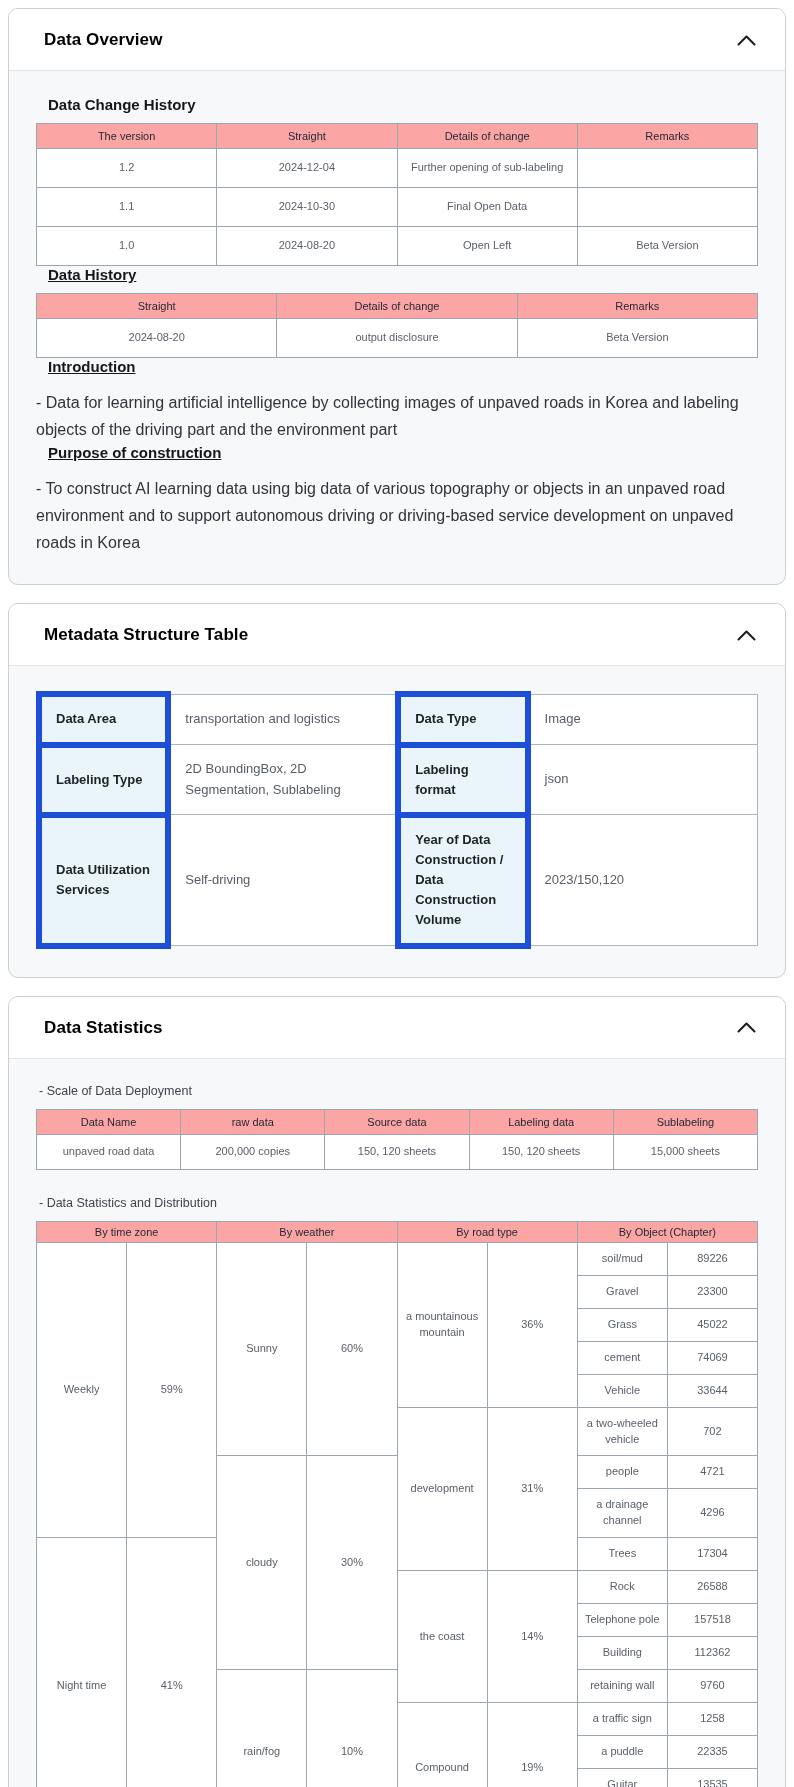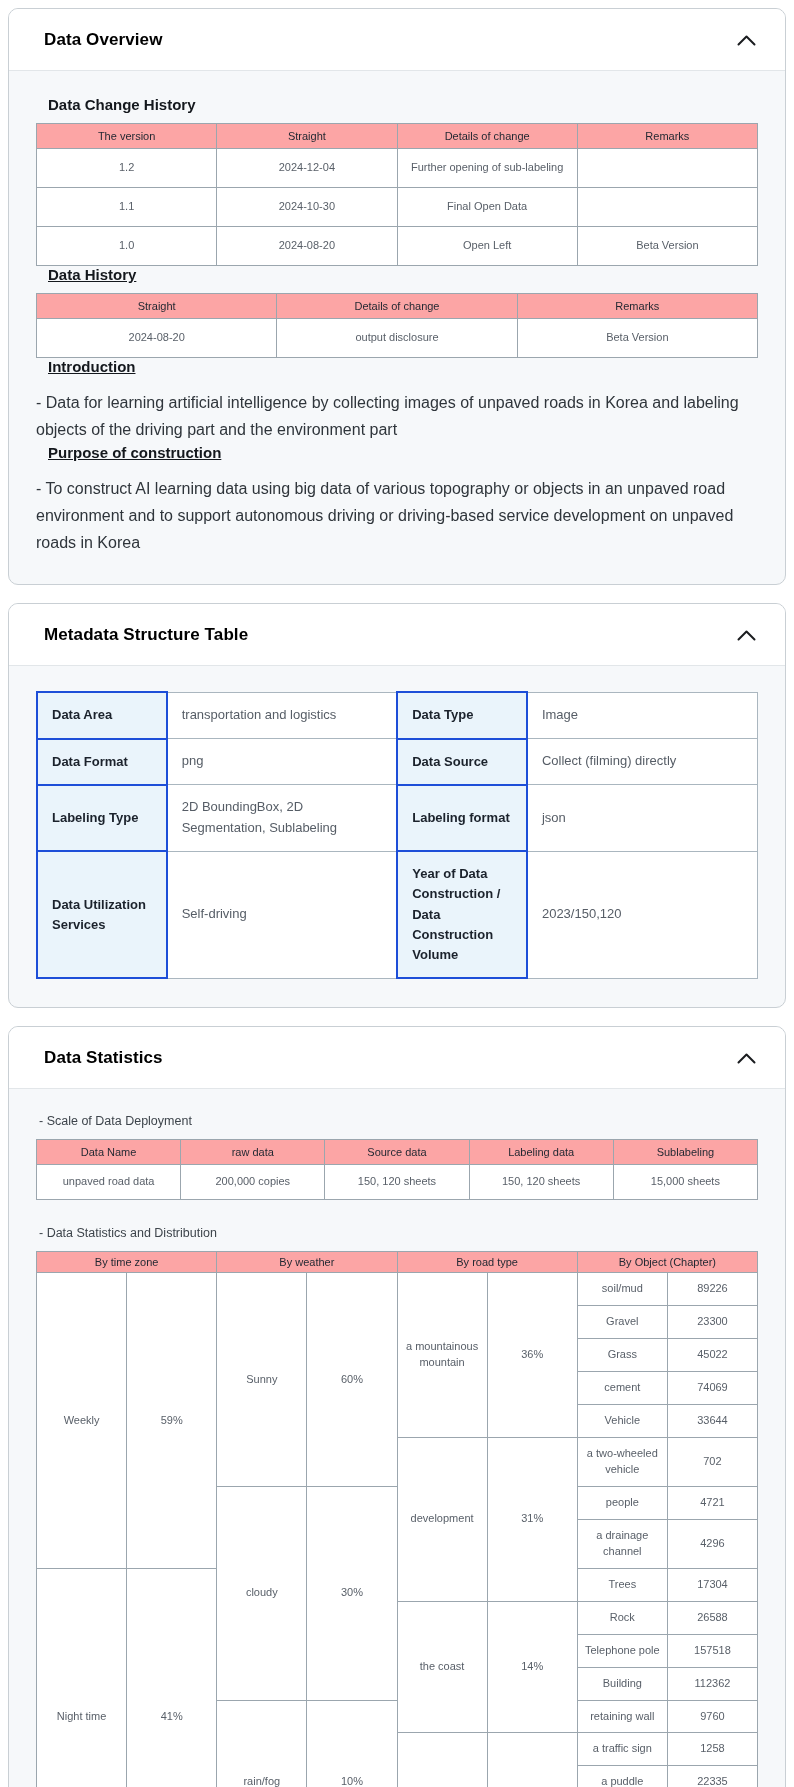--- a/index.html
+++ b/index.html
@@ -73,21 +73,21 @@
     padding:11px 6px;
     border:1px solid #9ba6ae;
     text-align:center;
     line-height:1.45;
   }
 
   
   table.meta-tbl { width:100%; border-collapse:collapse; table-layout:fixed; }
   table.meta-tbl th {
     background:#eaf4fb;
-    border:2px solid #1d4ed8;
+    border:6px solid #1d4ed8;
     width:18%;
     text-align:left;
     font-size:13px;
     font-weight:700;
     color:#1b222c;
     padding:12px 14px;
     line-height:1.55;
     vertical-align:middle;
   }
   table.meta-tbl td {
@@ -202,26 +202,20 @@
     <div class="card-body">
       <table class="meta-tbl">
         <tbody>
           <tr>
             <th>Data Area</th>
             <td>transportation and logistics</td>
             <th>Data Type</th>
             <td>Image</td>
           </tr>
           <tr>
-            <th>Data Format</th>
-            <td>png</td>
-            <th>Data Source</th>
-            <td>Collect (filming) directly</td>
-          </tr>
-          <tr>
             <th>Labeling Type</th>
             <td>2D BoundingBox, 2D Segmentation, Sublabeling</td>
             <th>Labeling format</th>
             <td>json</td>
           </tr>
           <tr>
             <th>Data Utilization Services</th>
             <td>Self-driving</td>
             <th>Year of Data Construction / Data Construction Volume</th>
             <td>2023/150,120</td>

